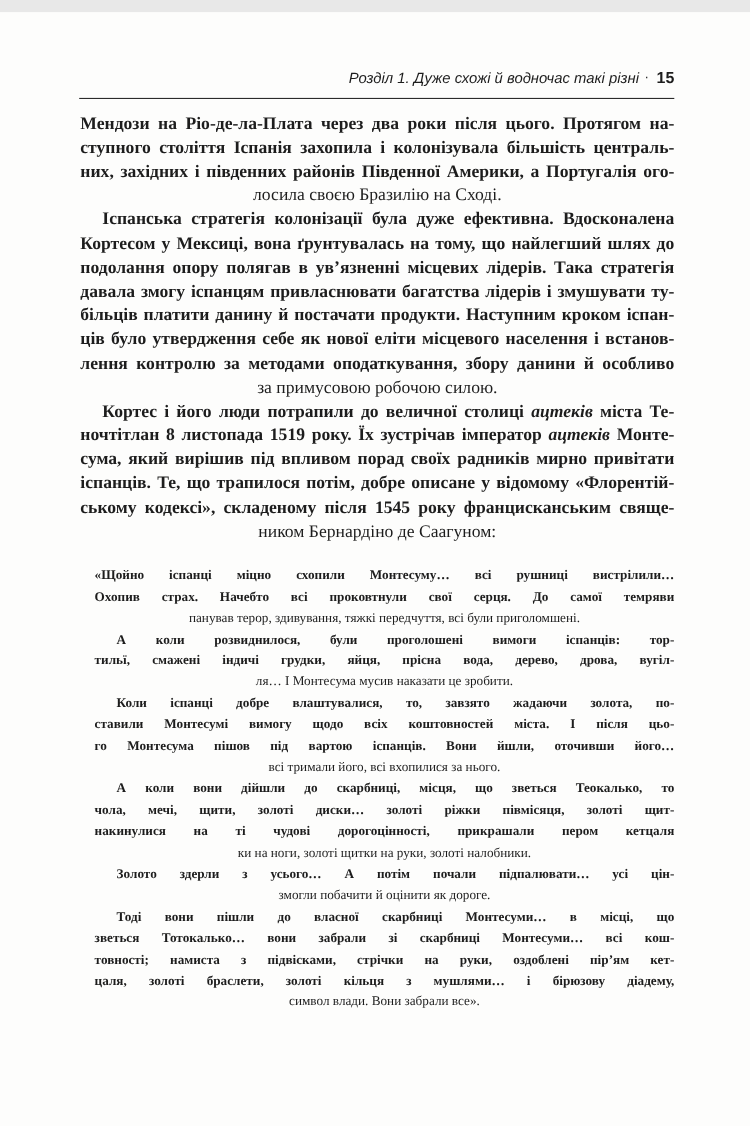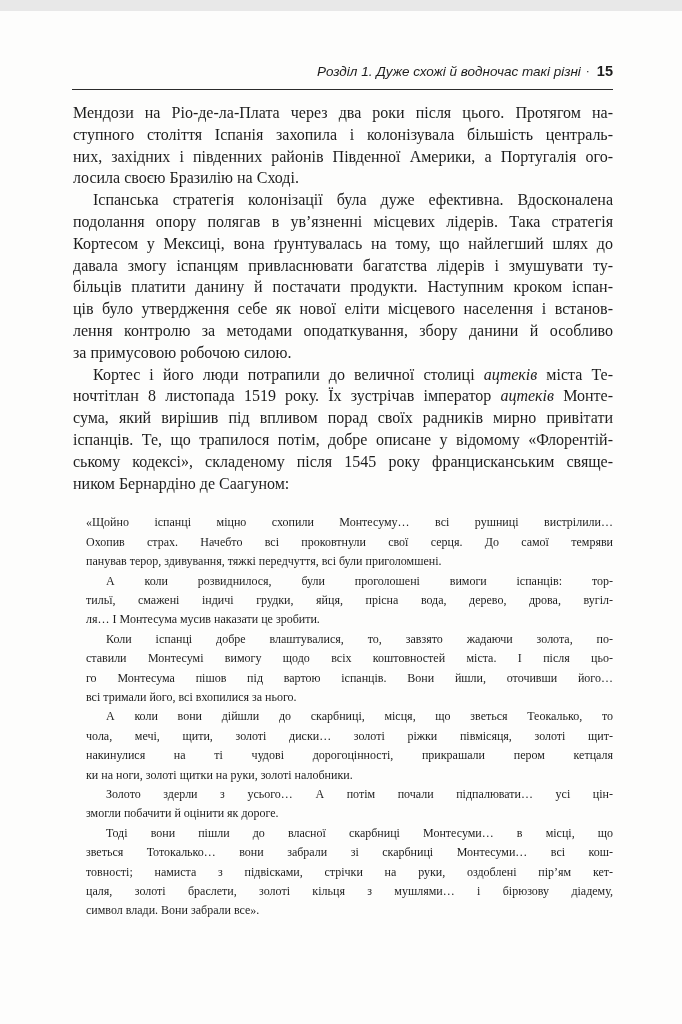--- a/index.html
+++ b/index.html
@@ -54,22 +54,22 @@
     color: var(--ink, #1d1d1d);
   }
   .quote {
     margin-top: 19px;
     margin-left: 13px;
     width: 527px;
     font-size: 12px;
     line-height: 19.4px;
   }
   .para { margin: 0; }
-  .line { text-align: left; }
-  .line.just { text-align: justify; text-align-last: justify; }
+  .line { text-align: center; }
+  .line.just { text-align: justify; text-align-last: justify; font-weight: bold; }
   .line.ind { text-indent: 20px; }
   .line i { font-style: italic; }
 </style>
 </head>
 <body>
 
 <div class="page" style="--bg: #fdfdfc; --ink: #1d1d1d; --rule: #2b2b2b;">
 
   <div class="header">
     <span class="chap">Розділ 1. Дуже схожі й водночас такі різні</span><span class="dot">·</span><span class="pnum">15</span>
@@ -80,22 +80,22 @@
   <div class="text-col">
     <section class="body-text">
         <div class="para">
           <div class="line just"><span>Мендози на Ріо-де-ла-Плата через два роки після цього. Протягом на-</span></div>
           <div class="line just"><span>ступного століття Іспанія захопила і колонізувала більшість централь-</span></div>
           <div class="line just"><span>них, західних і південних районів Південної Америки, а Португалія ого-</span></div>
           <div class="line"><span>лосила своєю Бразилію на Сході.</span></div>
         </div>
         <div class="para">
           <div class="line just ind"><span>Іспанська стратегія колонізації була дуже ефективна. Вдосконалена</span></div>
+          <div class="line just"><span>Кортесом у Мексиці, вона ґрунтувалась на тому, що найлегший шлях до</span></div>
           <div class="line just"><span>подолання опору полягав в ув’язненні місцевих лідерів. Така стратегія</span></div>
-          <div class="line just"><span>Кортесом у Мексиці, вона ґрунтувалась на тому, що найлегший шлях до</span></div>
           <div class="line just"><span>давала змогу іспанцям привласнювати багатства лідерів і змушувати ту-</span></div>
           <div class="line just"><span>більців платити данину й постачати продукти. Наступним кроком іспан-</span></div>
           <div class="line just"><span>ців було утвердження себе як нової еліти місцевого населення і встанов-</span></div>
           <div class="line just"><span>лення контролю за методами оподаткування, збору данини й особливо</span></div>
           <div class="line"><span>за примусовою робочою силою.</span></div>
         </div>
         <div class="para">
           <div class="line just ind"><span>Кортес і його люди потрапили до величної столиці </span><i>ацтеків</i><span> міста Те-</span></div>
           <div class="line just"><span>ночтітлан 8 листопада 1519 року. Їх зустрічав імператор </span><i>ацтеків</i><span> Монте-</span></div>
           <div class="line just"><span>сума, який вирішив під впливом порад своїх радників мирно привітати</span></div>

